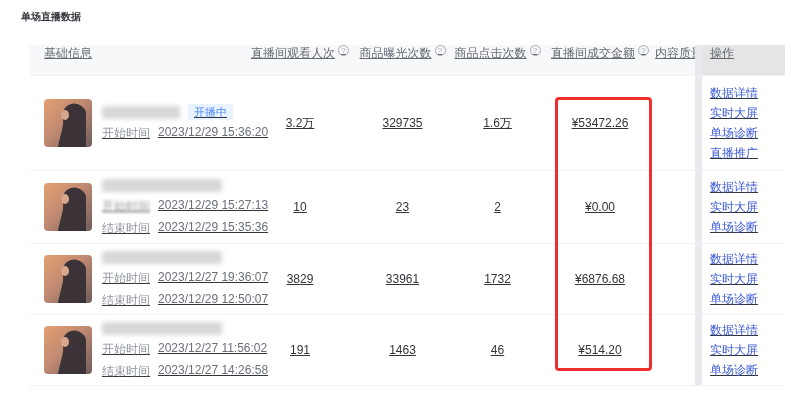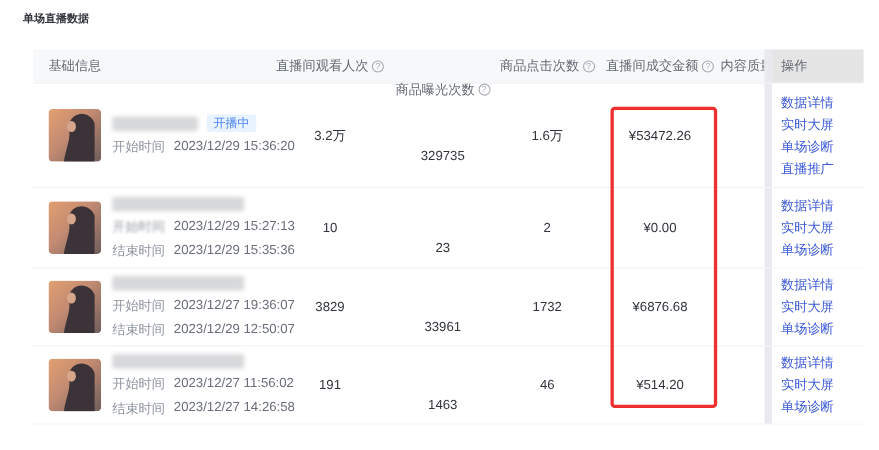--- a/index.html
+++ b/index.html
@@ -25,27 +25,28 @@
     width: 755px;
   }
   .tr { display: flex; align-items: stretch; border-bottom: 1px solid var(--border, #f0f2f5); }
   .thead {
     height: 31px;
     background: var(--header_bg, #f7f8fa);
     border-bottom: 1px solid var(--border, #f0f2f5);
   }
   .th {
     display: flex;
-    align-items: center;
+    align-items: flex-start;
     font-size: 12px;
     color: var(--text_secondary, #646a73);
+    text-decoration: underline;
   }
   .col-info    { width: 215px; padding-left: 14px; justify-content: flex-start; }
   .col-num     { width: 110px; justify-content: center; text-align: center; }
-  .col-expo    { width: 95px;  justify-content: center; text-align: center; margin-top: 36px; }
+  .col-expo    { width: 95px;  justify-content: center; text-align: center; }
   .col-clicks  { width: 95px;  justify-content: center; text-align: center; }
   .col-gmv     { width: 110px; justify-content: center; text-align: center; }
   .col-quality { width: 40px;  justify-content: flex-start; overflow: hidden; white-space: nowrap; }
   .col-gap     { width: 7px; background: #e9eaee; }
   .col-actions { width: 83px;  padding-left: 8px; background: #fff; }
   .thead .col-actions { background: #e5e5e5; }
   .qicon {
     display: inline-block;
     width: 11px; height: 11px;
     margin-left: 3px;
@@ -54,20 +55,21 @@
     font-size: 8px; line-height: 9px;
     text-align: center;
     color: #a6abb3;
     cursor: pointer;
   }
   .td {
     display: flex;
     align-items: center;
     font-size: 12px;
     color: var(--text, #31353b);
+    text-decoration: underline;
   }
   .row-1 { height: 95px; }
   .row-2 { height: 73px; }
   .row-3 { height: 71px; }
   .row-4 { height: 71px; }
   .info-cell { display: flex; align-items: center; gap: 10px; }
   .avatar { width: 48px; height: 48px; flex: 0 0 48px; border-radius: 4px; overflow: hidden; }
   .meta { display: flex; flex-direction: column; gap: 5px; }
   .nameline { display: flex; align-items: center; gap: 8px; height: 16px; }
   .blur-bar {

